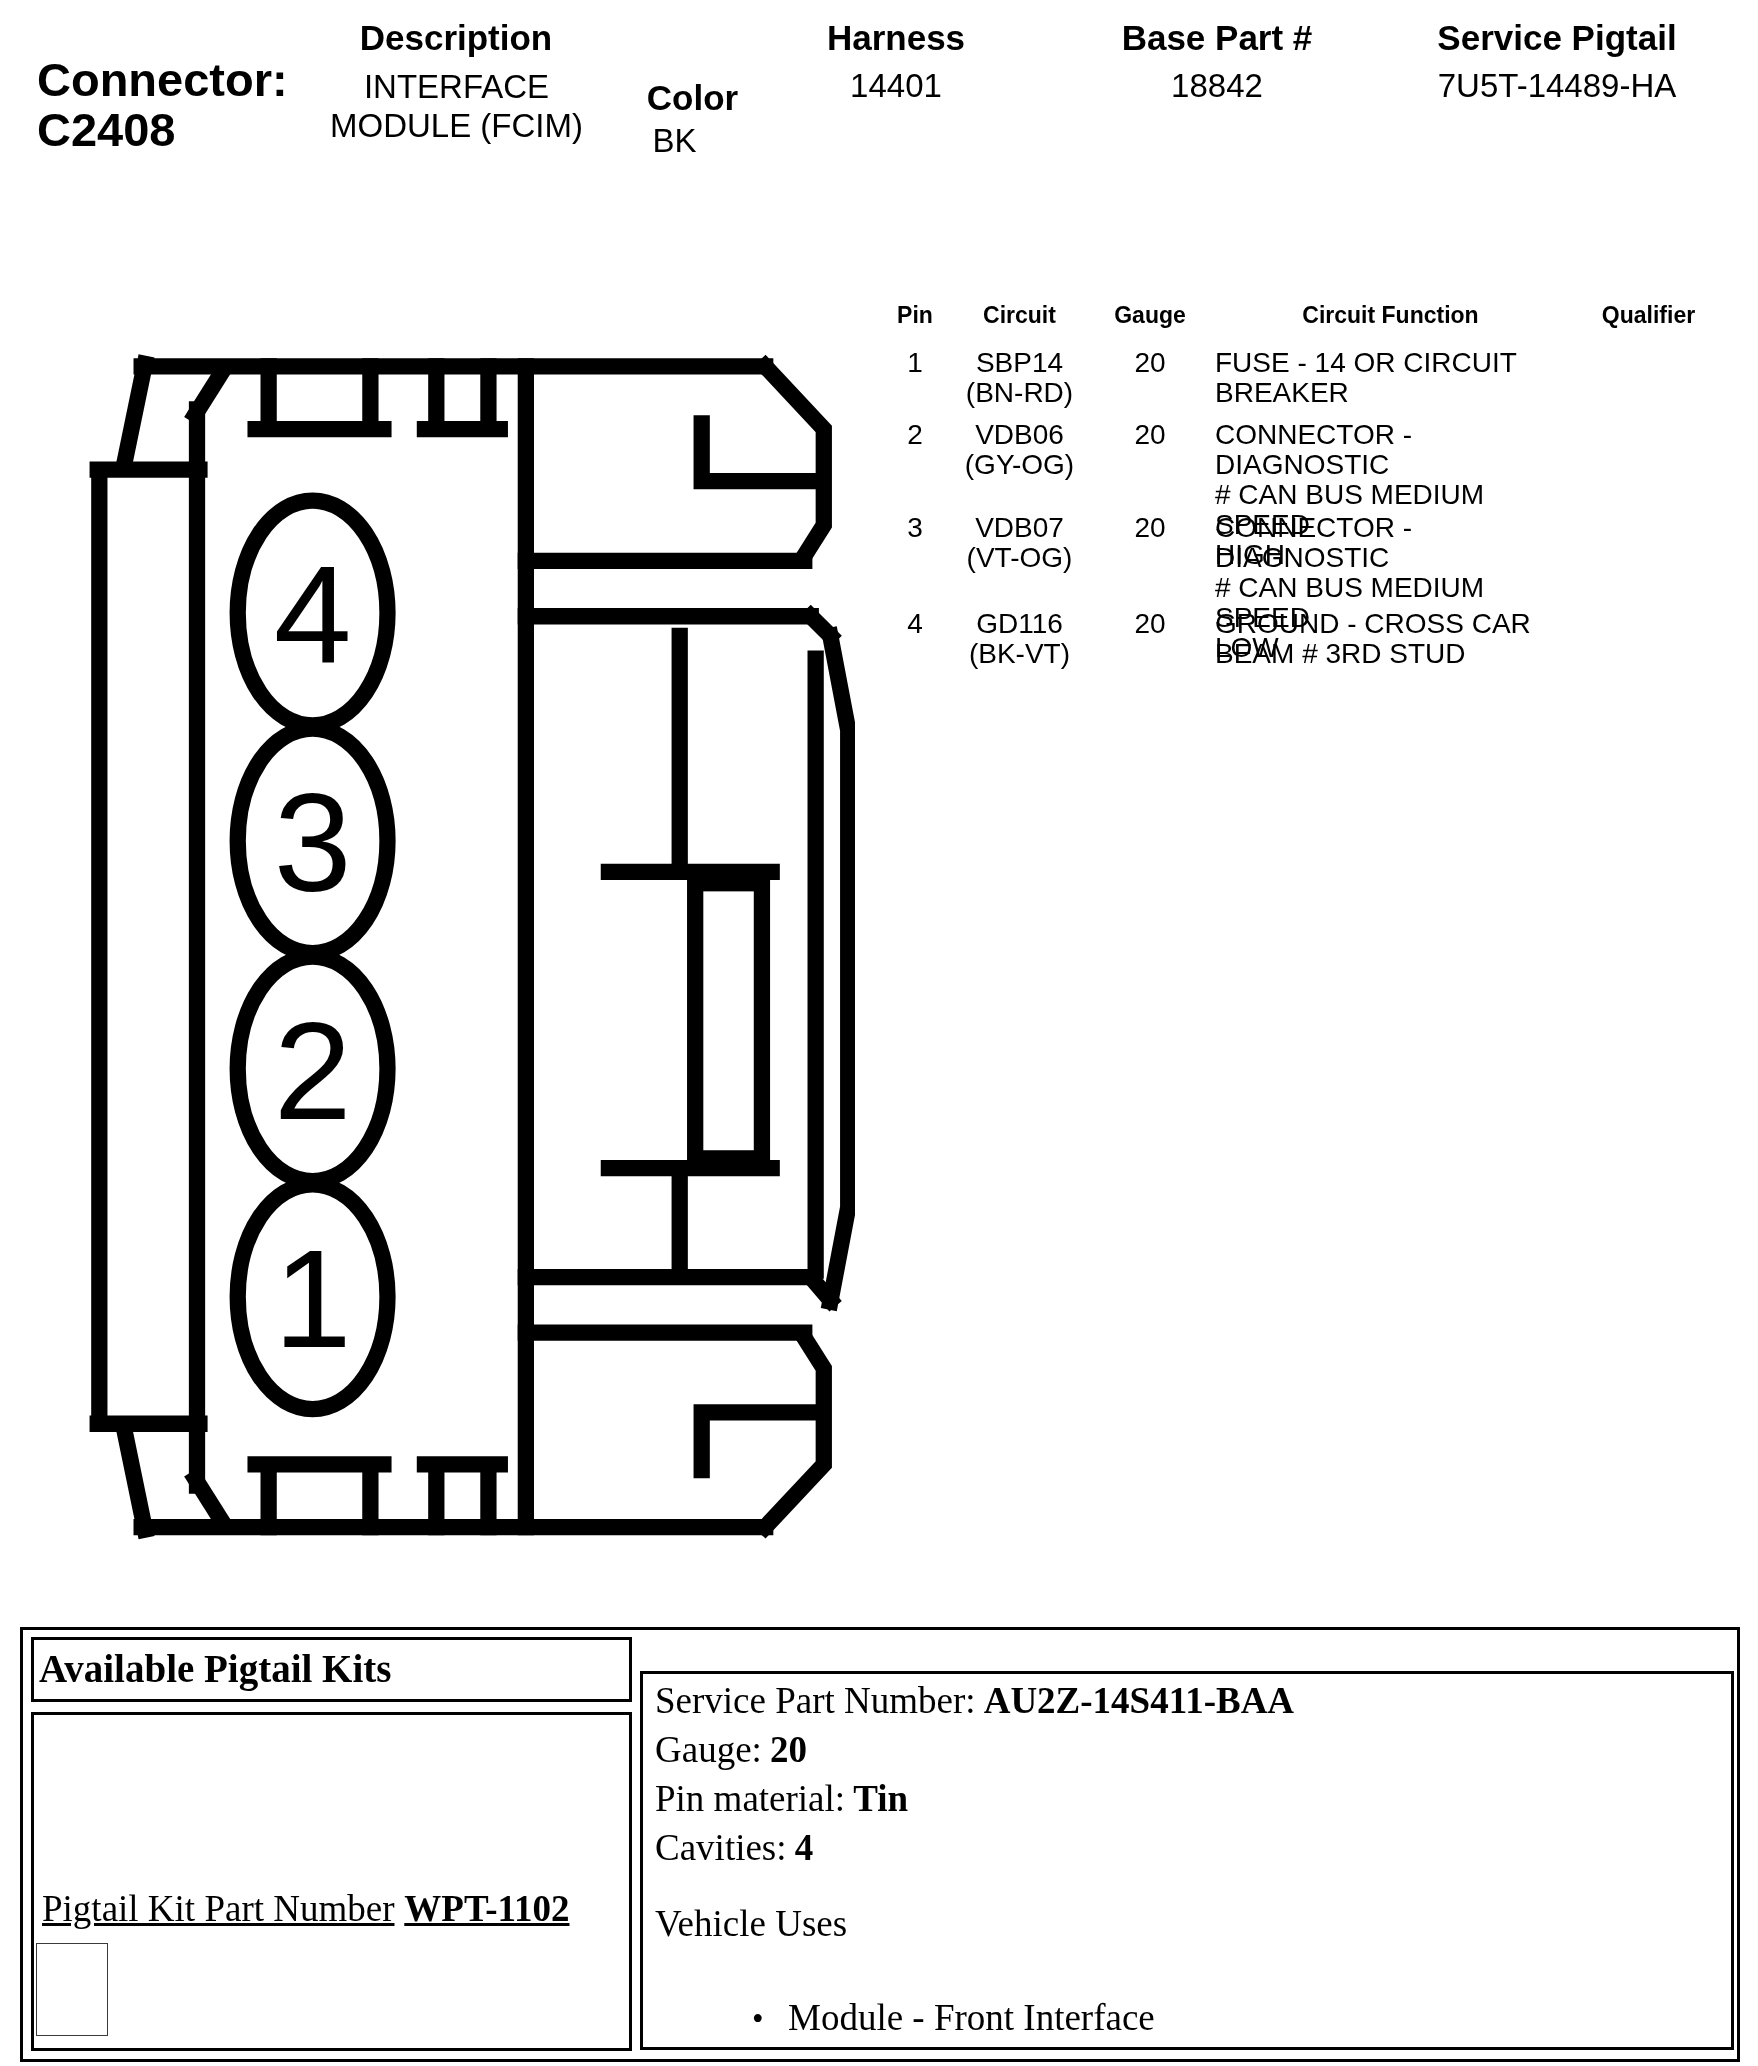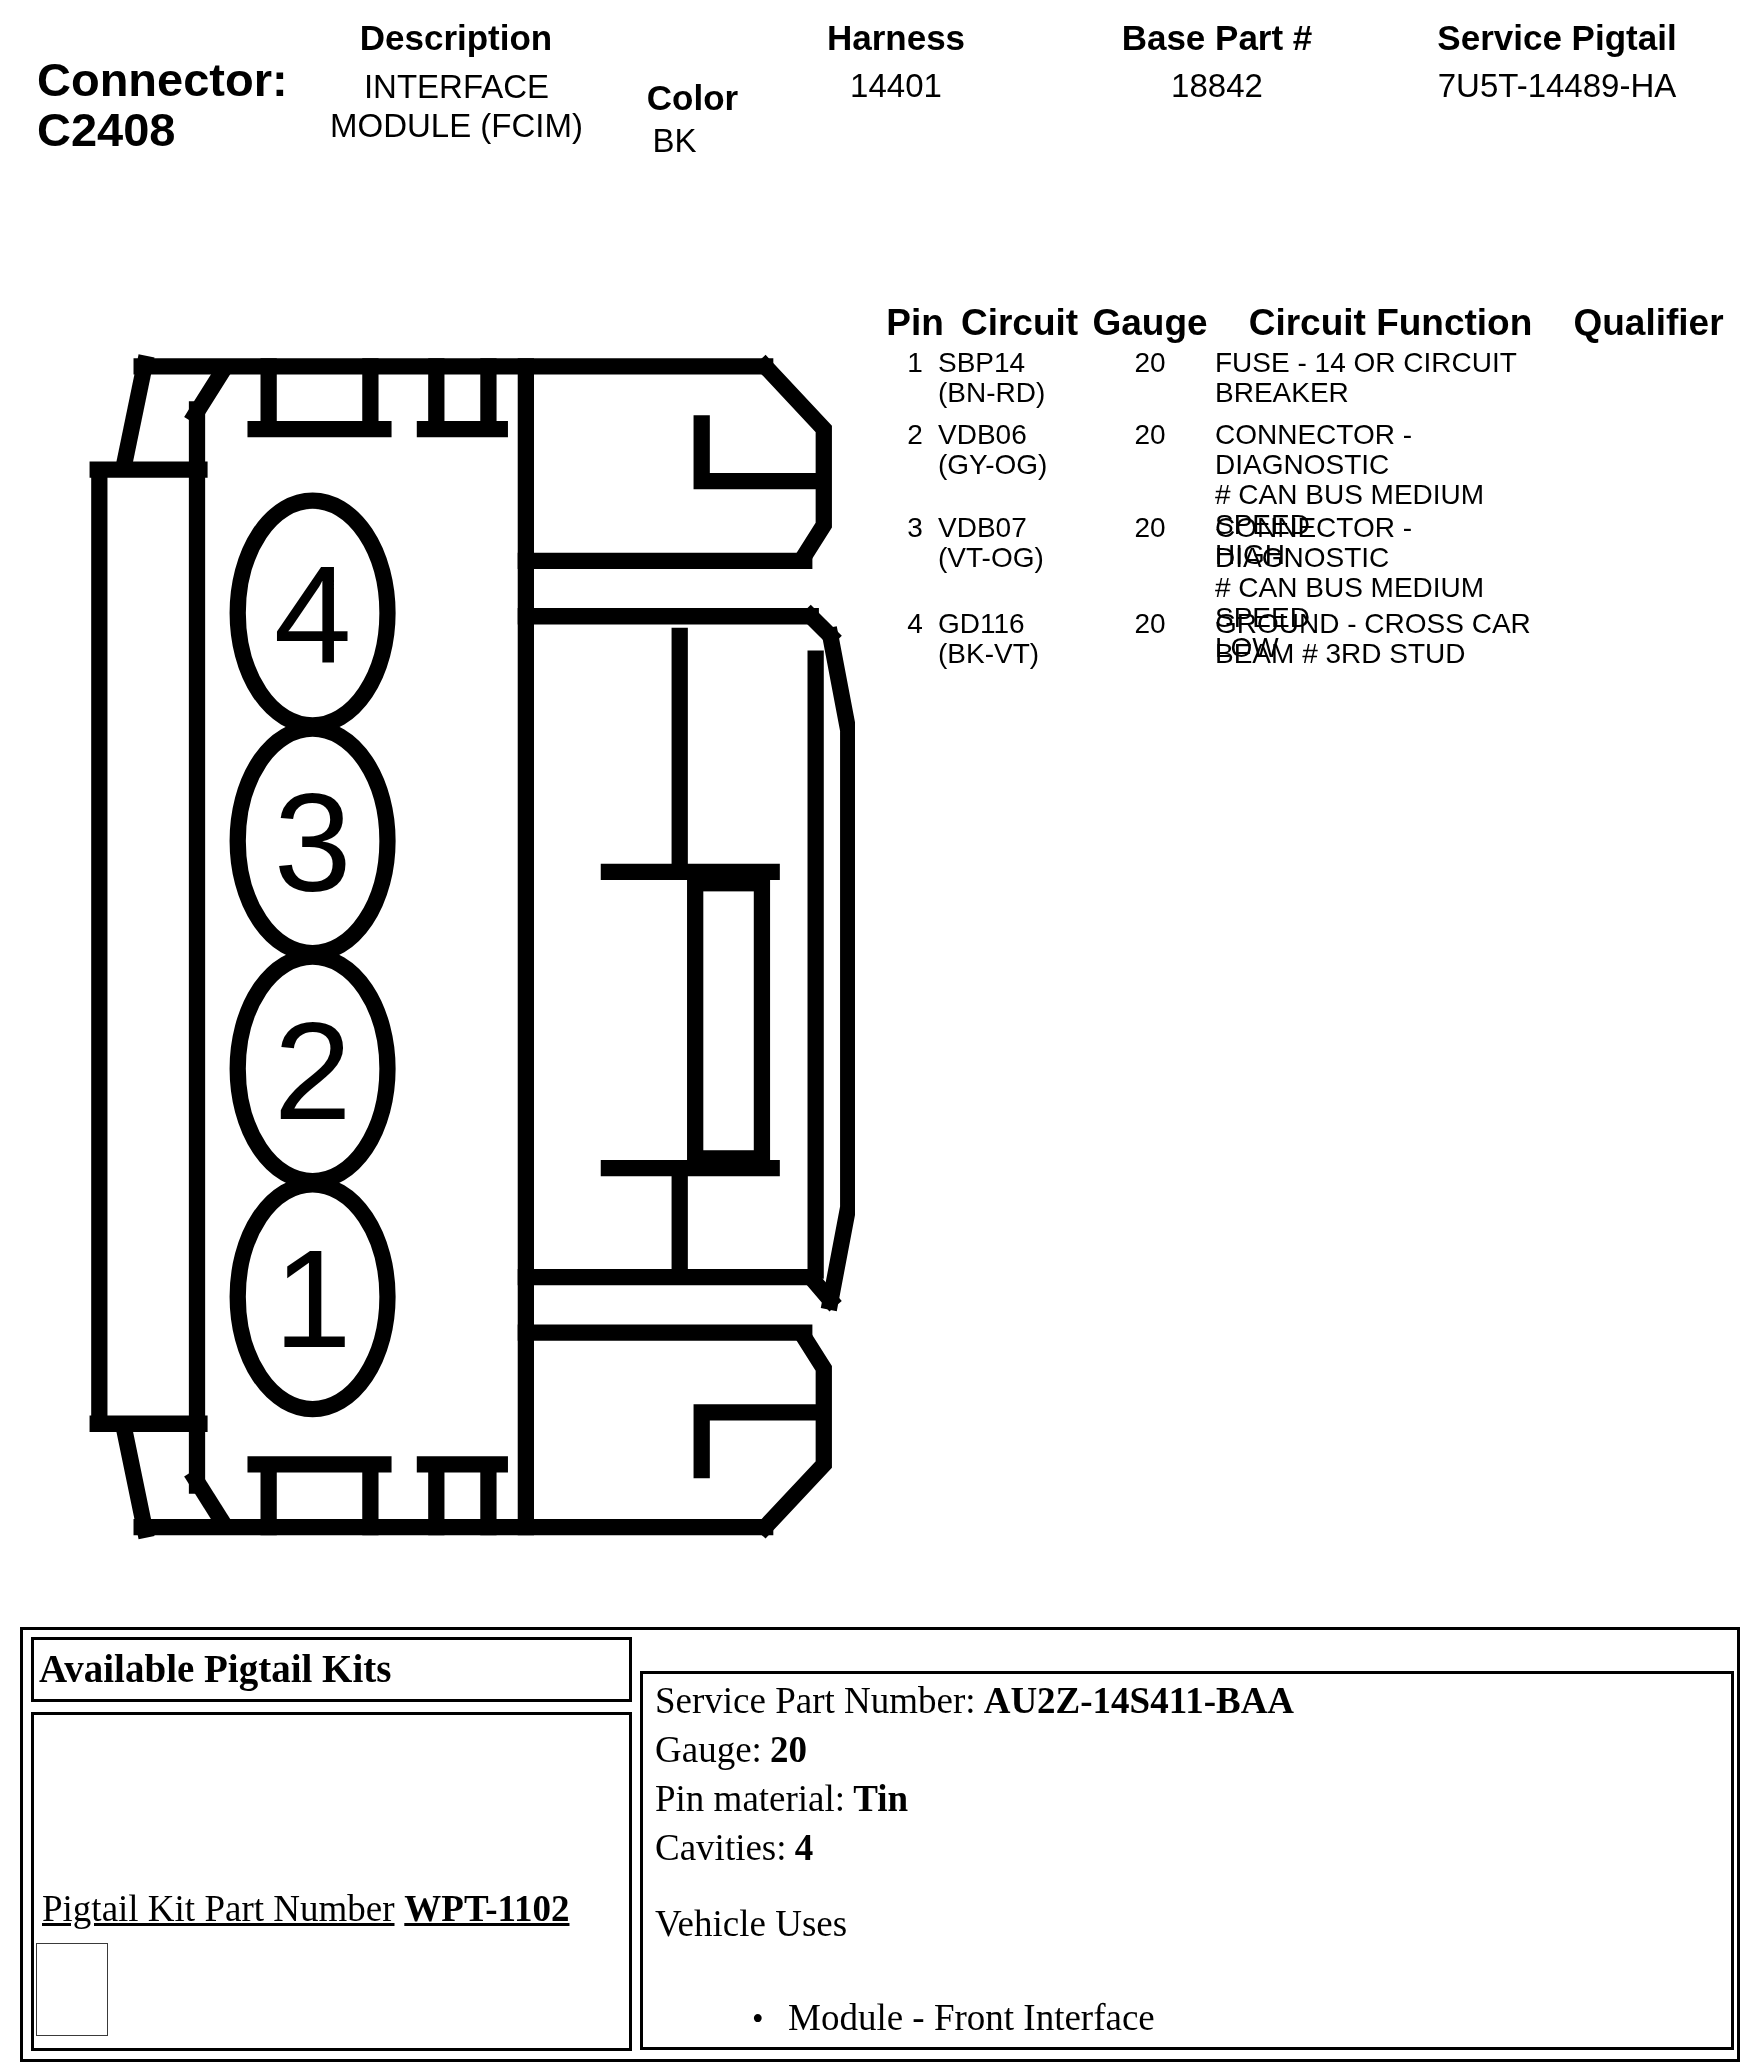--- a/index.html
+++ b/index.html
@@ -22,29 +22,29 @@
   #color-label  { left:611px;  top:78px;  width:163px; }
   #color-value  { left:593px;  top:122px; width:163px; }
   #harness-label{ left:774px;  top:18px;  width:244px; }
   #harness-value{ left:774px;  top:67px;  width:244px; }
   #basepart-label{ left:1095px; top:18px; width:244px; }
   #basepart-value{ left:1095px; top:67px; width:244px; }
   #pigtail-label{ left:1433px; top:18px;  width:248px; }
   #pigtail-value{ left:1433px; top:67px;  width:248px; }
 
   
-  .pt-head { top:302px; font-size:37px; font-weight:bold; }
+  .pt-head { top:302px; font-size:23px; font-weight:bold; }
   #th-pin      { left:866px; width:98px; }
   #th-circuit  { left:938px; width:163px; }
   #th-gauge    { left:1085px; width:130px; }
   #th-function { left:1213px; width:355px; }
   #th-qualifier{ left:1551px; width:195px; }
   .pt-row { font-size:28px; line-height:30px; }
   .col-pin     { position:absolute; left:866px; width:98px; text-align:center; }
-  .col-circuit { position:absolute; left:938px; width:163px; }
+  .col-circuit { position:absolute; left:938px; width:163px; text-align:center; }
   .col-gauge   { position:absolute; left:1085px; width:130px; text-align:center; }
   .col-func    { position:absolute; left:1215px; width:366px; text-align:left; }
 
   
   #connector-drawing { left:73px; top:346px; width:782px; height:1221px; }
   #connector-drawing path, #connector-drawing rect, #connector-drawing ellipse {
     fill:none; stroke:#000; stroke-width:20; stroke-linecap:square;
   }
   #connector-drawing text {
     fill:#000; stroke:none; font-family:"Liberation Sans", sans-serif;

